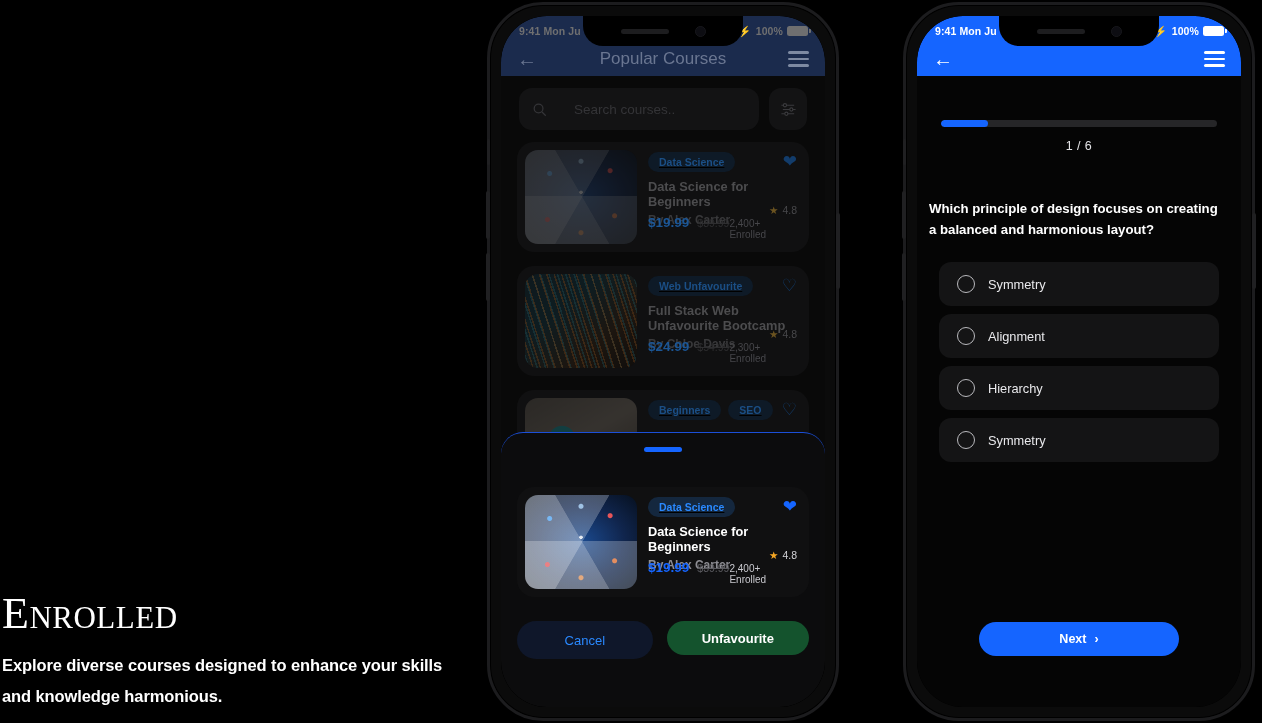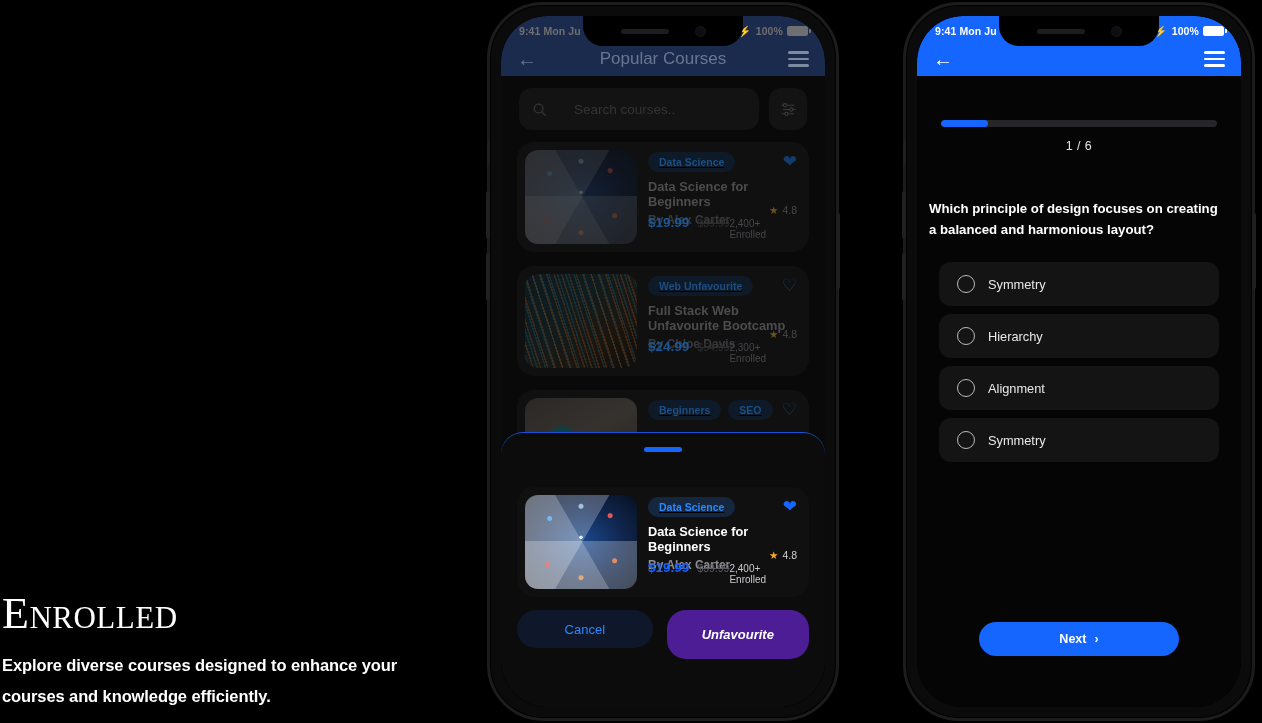--- a/index.html
+++ b/index.html
@@ -213,27 +213,26 @@
   }
   .btn-cancel {
     flex: 1; height: 38px; border-radius: 19px;
     background: #0f172a; color: #2a89ff;
     font-size: 13px; font-weight: normal;
     display:flex; align-items:center; justify-content:center;
     border: none; cursor: pointer;
     font-family: "Liberation Sans", sans-serif;
   }
   .btn-unfav {
-    flex: 1.05; height: 49px; border-radius: 19px;
-    background: #4c1d95; color: #ffffff;
+    flex: 1.05; height: 34px; border-radius: 19px;
+    background: #14532d; color: #ffffff;
     font-size: 13px; font-weight: bold;
     display:flex; align-items:center; justify-content:center;
     border:none; cursor:pointer;
     font-family: "Liberation Sans", sans-serif;
-    font-style: italic;
   }
 
   
   #phone2 { left: 903px; top: 2px; }
   .p2-body { position:absolute; inset:0; background: #050505; }
   .p2-appbar { background: #1565ff; }
   .p2-appbar .appbar-title { color: #ffffff; }
   .p2-appbar .icon-back { color: #ffffff; }
   .p2-appbar .hamburger span { background: #ffffff; }
 
@@ -304,21 +303,21 @@
     width: 16px; height: 11px; border: 1.5px solid #fff; border-radius: 1px;
   }
 </style>
 </head>
 <body>
 
 <div class="stage">
 
   <div class="caption">
     <div class="caption-title">Enrolled</div>
-    <div class="caption-sub">Explore diverse courses designed to enhance your courses and knowledge efficiently.</div>
+    <div class="caption-sub">Explore diverse courses designed to enhance your skills and knowledge harmonious.</div>
   </div>
 
   <div class="phone" id="phone1">
     <div class="btn-side btn-mute"></div>
     <div class="btn-side btn-volup"></div>
     <div class="btn-side btn-voldn"></div>
     <div class="btn-side btn-power"></div>
 
     <div class="phone-inner">
       <div class="screen p1-body">
@@ -507,25 +506,25 @@
 
         <div class="question">Which principle of design focuses on creating a balanced and harmonious layout?</div>
 
         <div class="options">
           <div class="option">
             <span class="radio"></span>
             <span class="option-label">Symmetry</span>
           </div>
           <div class="option">
             <span class="radio"></span>
-            <span class="option-label">Hierarchy</span>
+            <span class="option-label">Alignment</span>
           </div>
           <div class="option">
             <span class="radio"></span>
-            <span class="option-label">Alignment</span>
+            <span class="option-label">Hierarchy</span>
           </div>
           <div class="option">
             <span class="radio"></span>
             <span class="option-label">Symmetry</span>
           </div>
         </div>
 
         <button class="btn-next">
           <span>Next</span>
           <span>›</span>

